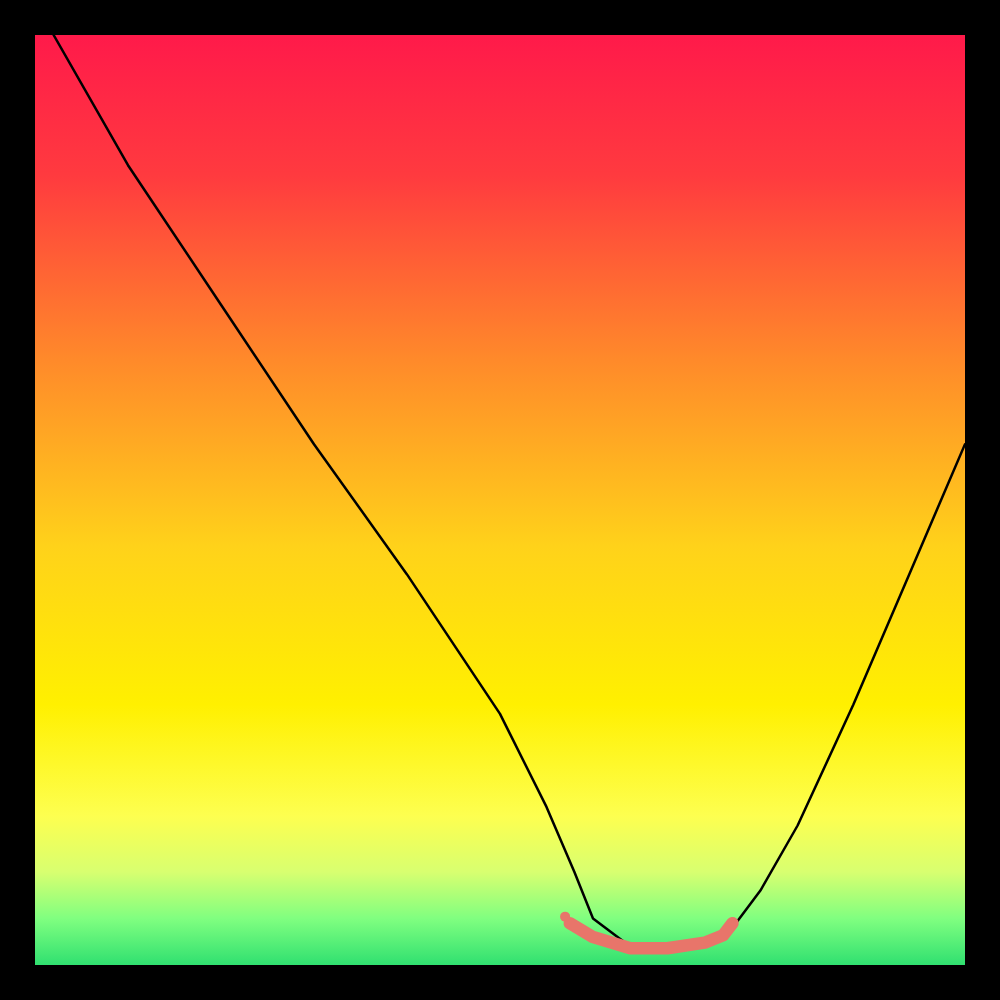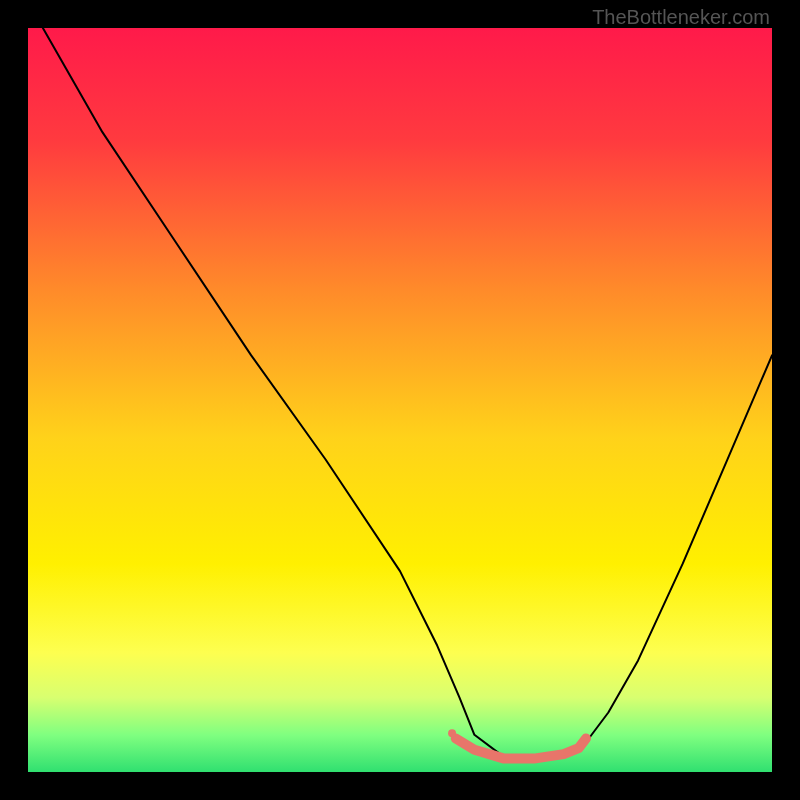--- a/index.html
+++ b/index.html
@@ -74,15 +74,14 @@
       <g id="series-group">
           <path d="M14.88 0 L74.4 104.15999999999997 L148.8 215.76 L223.2 327.35999999999996 L297.6 431.52000000000004 L372 543.12 L409.20000000000005 617.52 L431.52 669.6 L446.4 706.8 L476.16 729.12 L520.8 729.12 L558 714.24 L580.32 684.48 L610.0799999999999 632.4 L654.72 535.68 L699.36 431.52000000000004 L744 327.35999999999996 " fill="none" stroke="#000000" stroke-width="2" stroke-linecap="round" stroke-linejoin="round"></path>
           <path d="M427.79999999999995 710.52 L446.4 721.68 L476.16 730.608 L505.92 730.608 L535.68 726.144 L550.56 720.192 L558 710.52 " fill="none" stroke="#e8756a" stroke-width="10" stroke-linecap="round" stroke-linejoin="round"></path>
         </g>
       <g id="marker-group">
           <circle cx="424.08" cy="705.312" r="4" fill="#e8756a"></circle>
         </g>
     </svg>
   </div>
 
-  <div class="watermark">TheBottleneker.com</div>
 
 </div>
 
 </body></html>

